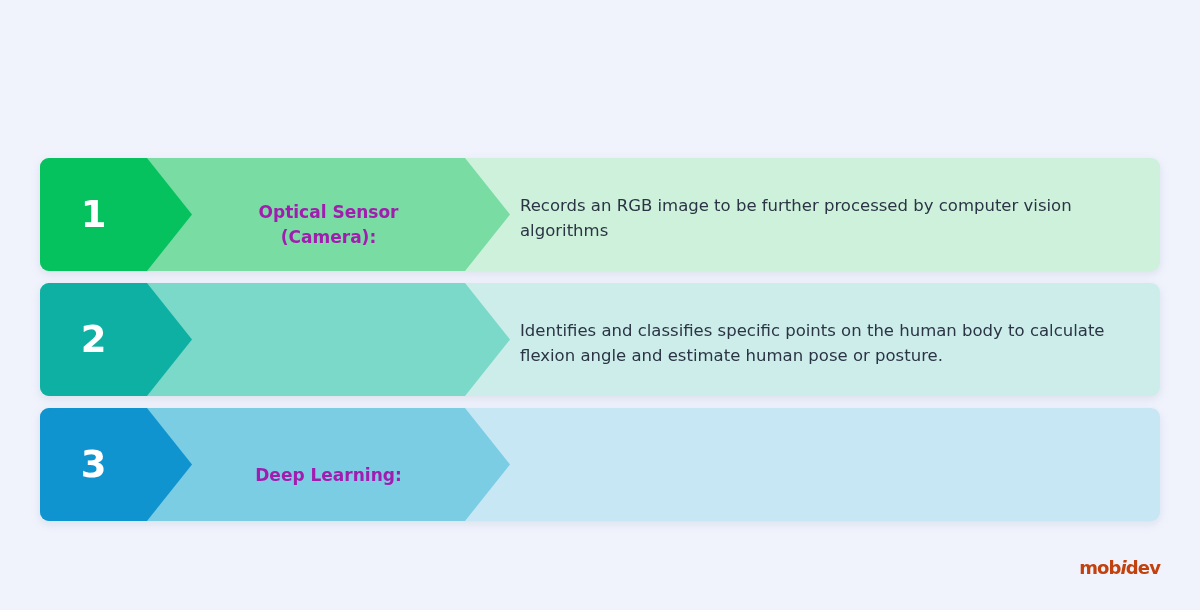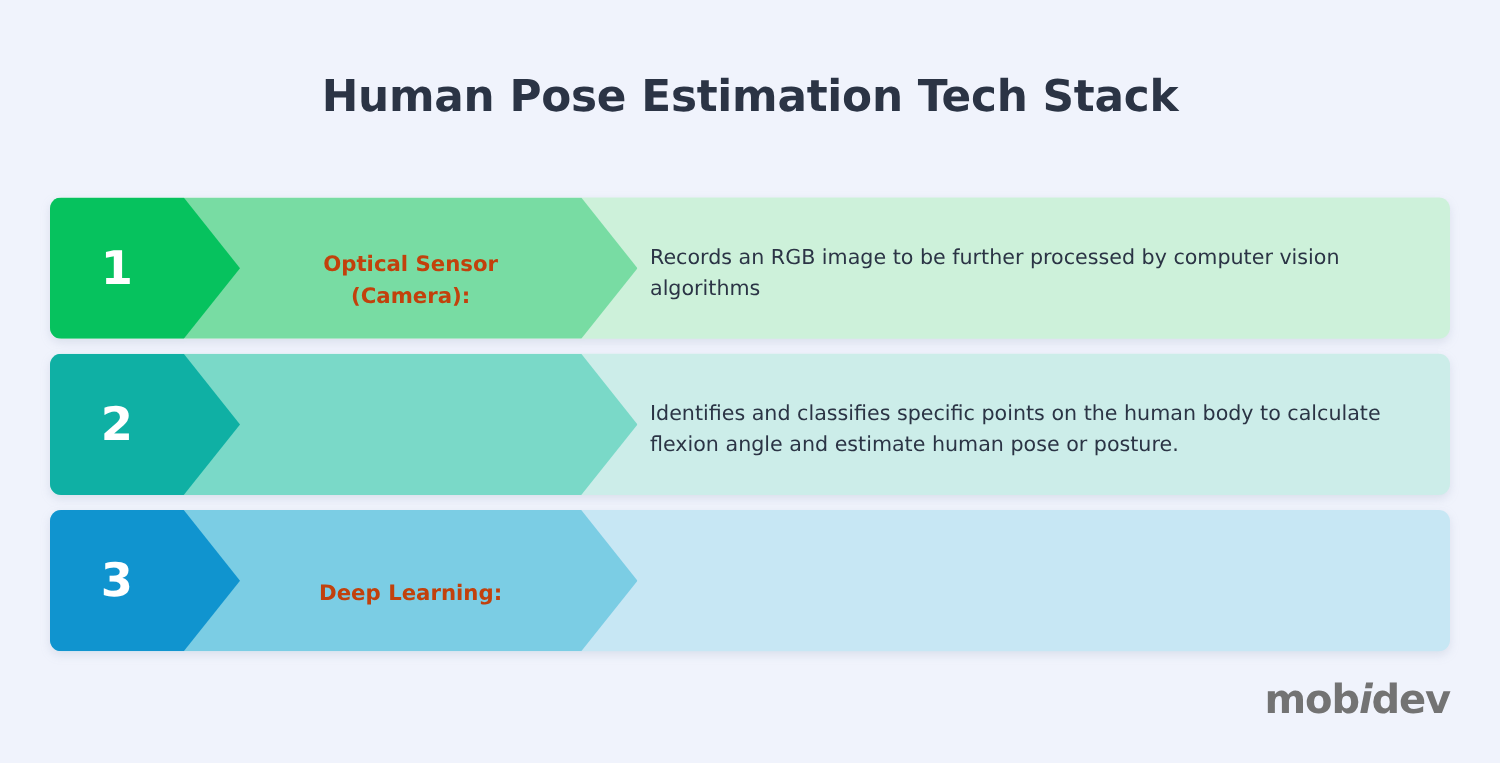--- a/index.html
+++ b/index.html
@@ -102,21 +102,21 @@
     top: 0;
     width: 273px;
     height: 134px;
     display: flex;
     flex-direction: column;
     align-items: center;
     justify-content: center;
     text-align: center;
     font-size: 17px;
     font-weight: bold;
-    color: #c2410c;
+    color: #a21caf;
     line-height: 1.45;
     padding: 0 6px;
   }
 
   .row-desc {
     position: absolute;
     left: 480px;
     top: 0;
     width: 620px;
     height: 121px;
@@ -125,38 +125,37 @@
     font-size: 16.5px;
     color: #2B3445;
     line-height: 1.5;
   }
 
   
   .logo {
     position: absolute;
     right: 40px;
     bottom: 32px;
-    font-size: 32px;
+    font-size: 18px;
     font-weight: bold;
-    color: #737373;
+    color: #c2410c;
     letter-spacing: -0.9px;
     white-space: nowrap;
   }
 
   .logo .logo-i {
     font-style: italic;
     font-weight: bold;
   }
 </style>
 </head>
 <body>
 
 <div class="page">
 
-  <div class="title">Human Pose Estimation Tech Stack</div>
 
   <div class="rows">
 
     <div class="row">
       <div class="row-panel" style="background: rgb(205, 241, 218);"></div>
       <div class="row-band" style="background: rgb(120, 220, 163);"></div>
       <div class="row-chevron" style="background: rgb(6, 194, 94);"></div>
       <div class="row-number">1</div>
       <div class="row-label">
         <span>Optical Sensor</span>

